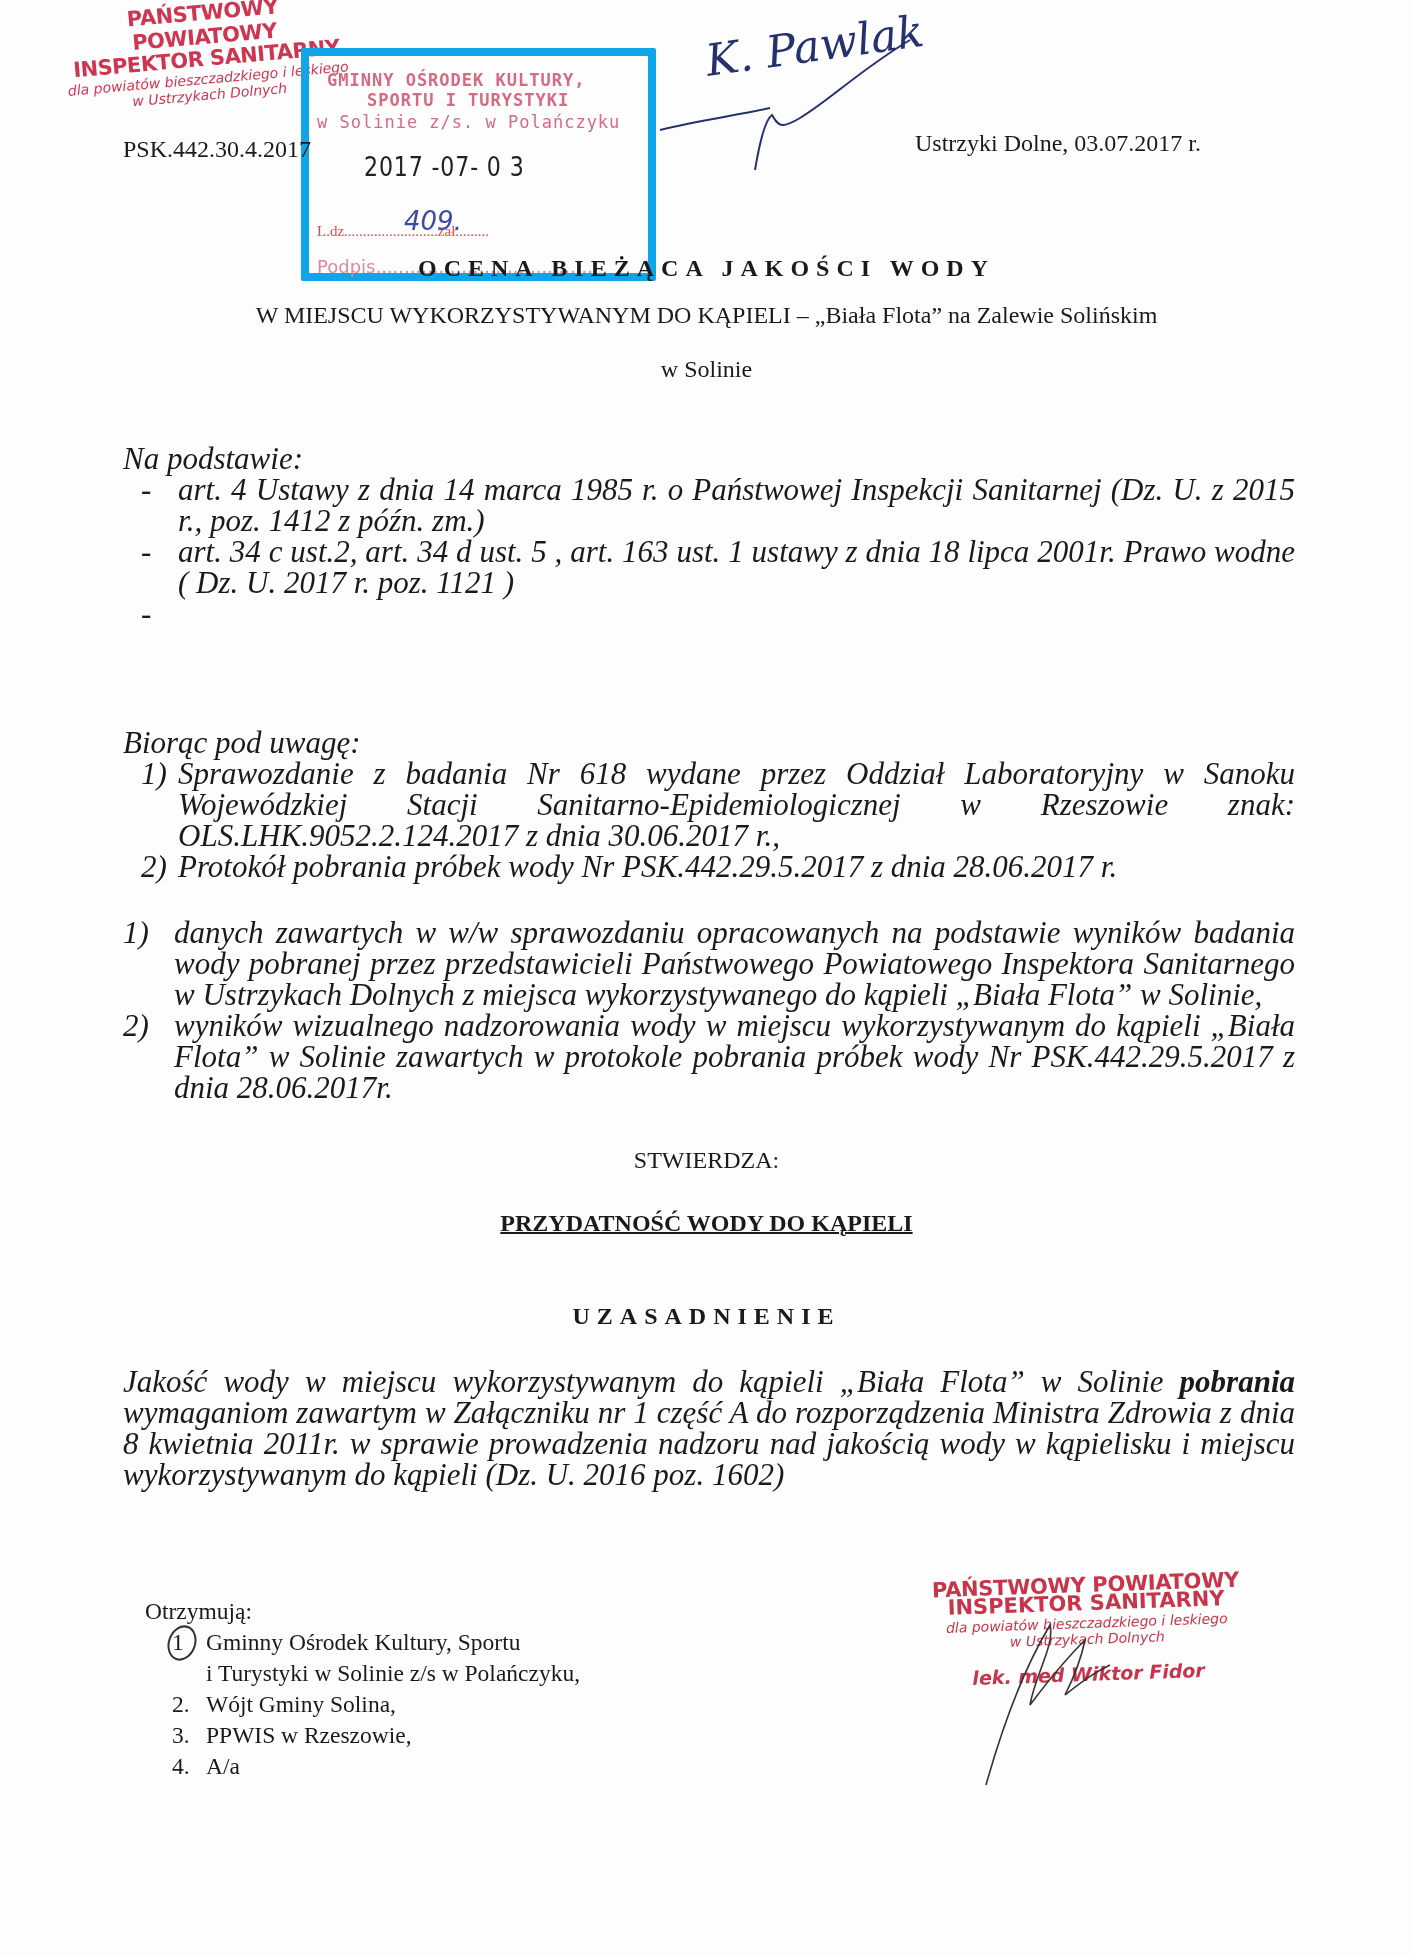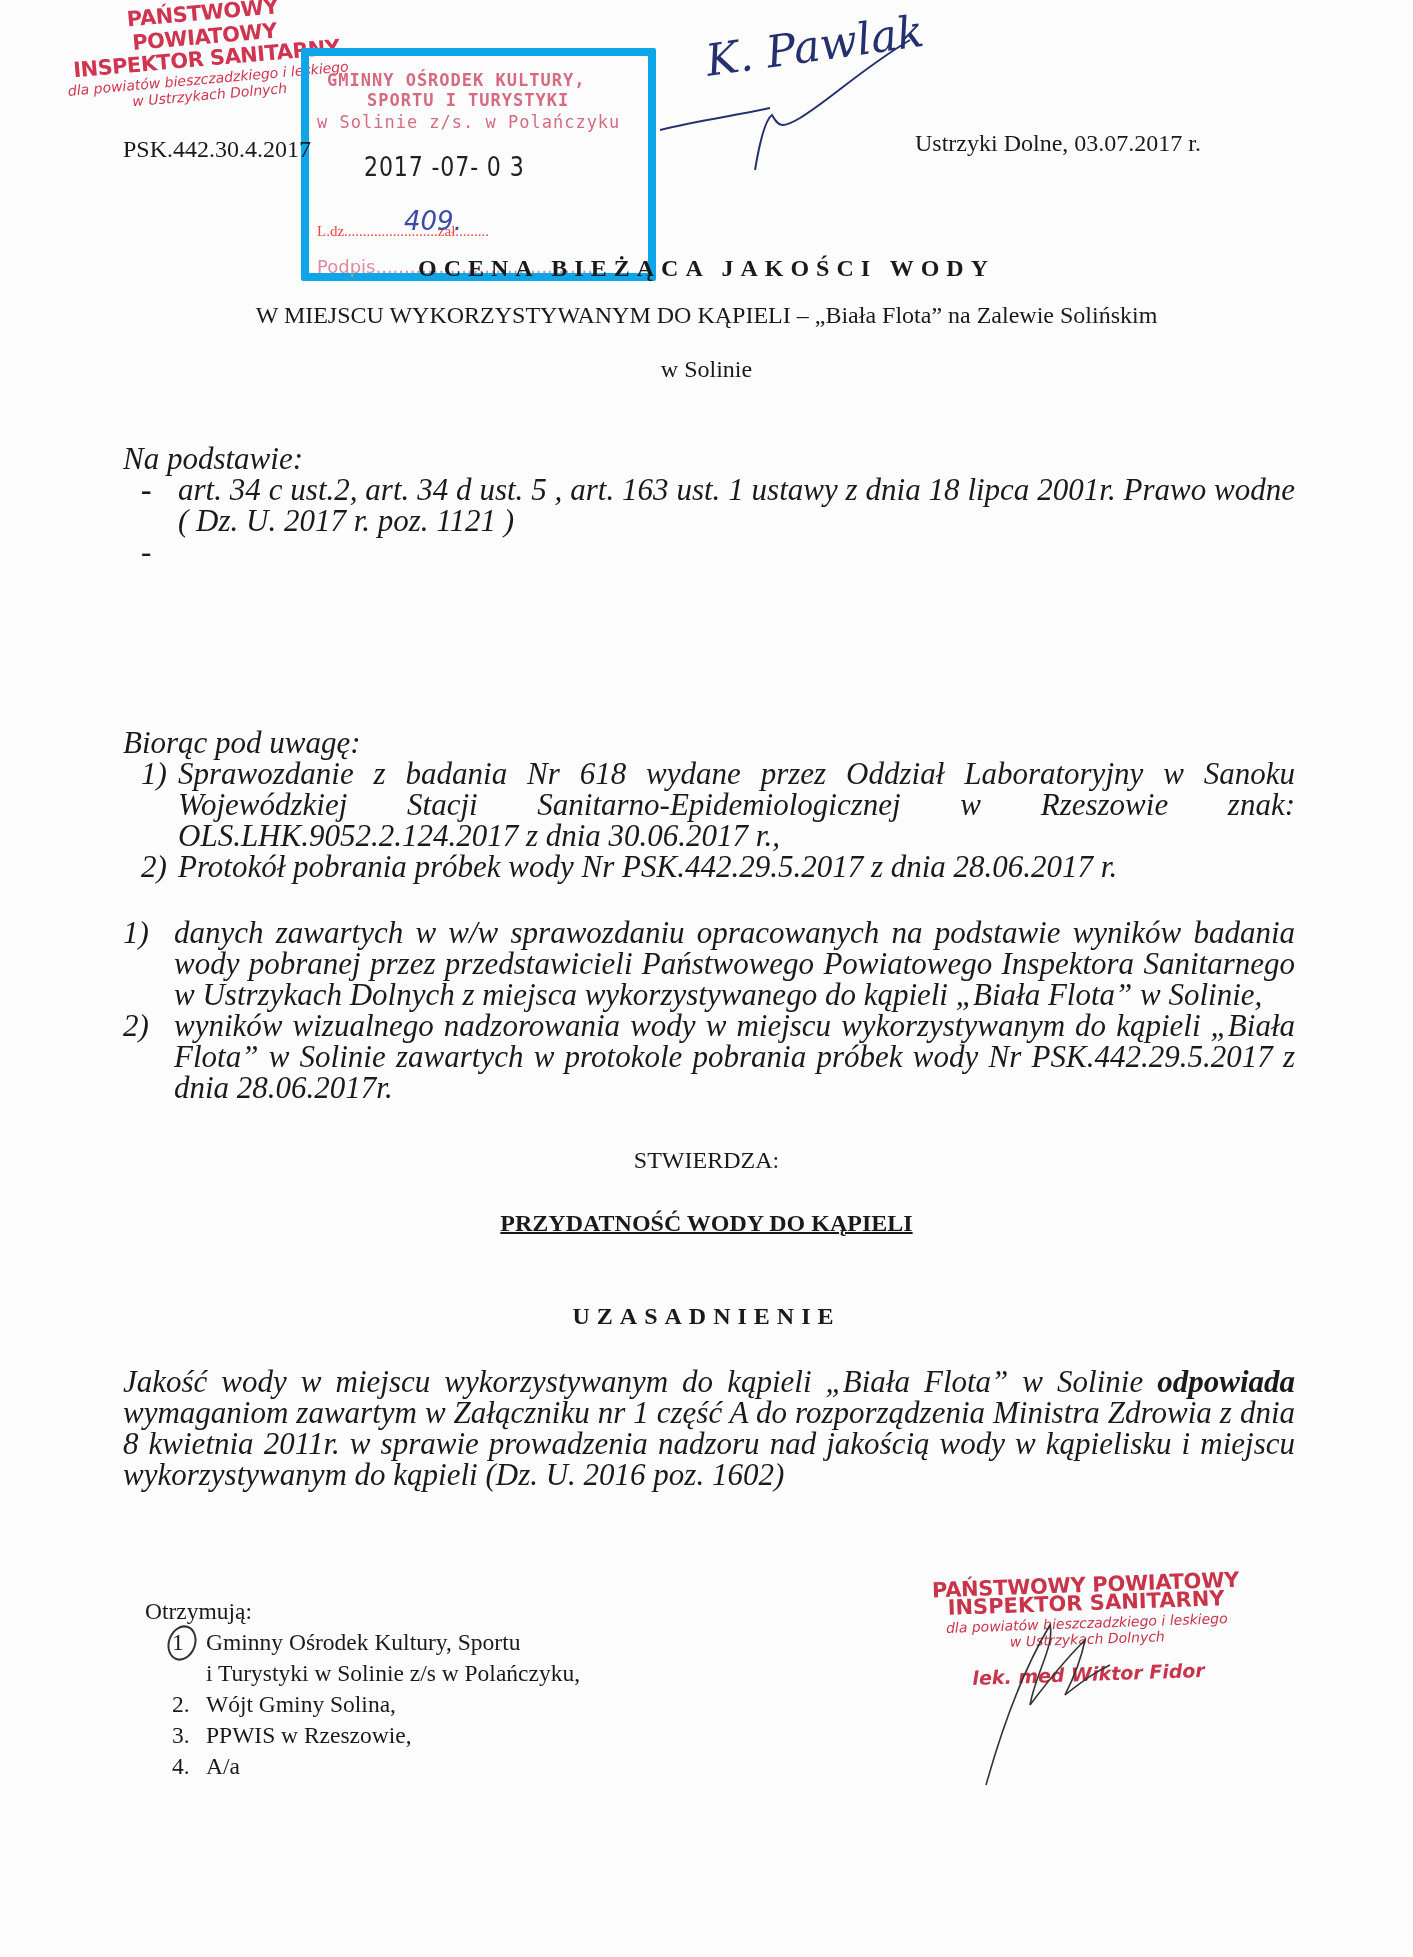--- a/index.html
+++ b/index.html
@@ -83,21 +83,21 @@
 <div class="abs docnum">PSK.442.30.4.2017</div>
 <div class="abs place-date">Ustrzyki Dolne, 03.07.2017 r.</div>
 
 <div class="abs title1">OCENA BIEŻĄCA JAKOŚCI WODY</div>
 <div class="abs title2">W MIEJSCU WYKORZYSTYWANYM DO KĄPIELI – „Biała Flota” na Zalewie Solińskim</div>
 <div class="abs title3">w Solinie</div>
 
 <div class="abs section" style="top:443px">
   <div>Na podstawie:</div>
   <ul class="ul">
-    <li class="li"><span class="mark">-</span></li>
+    <li class="li"><span class="mark">-</span><span>art. 4 Ustawy z dnia 14 marca 1985 r. o Państwowej Inspekcji Sanitarnej (Dz. U. z 2015 r., poz. 1412 z późn. zm.)</span></li>
     <li class="li"><span class="mark">-</span><span>art. 34 c ust.2, art. 34 d ust. 5 , art. 163 ust. 1 ustawy z dnia 18 lipca 2001r. Prawo wodne ( Dz. U. 2017 r. poz. 1121 )</span></li>
     <li class="li" style="text-align:left"><span class="mark">-</span></li>
   </ul>
 </div>
 
 <div class="abs section" style="top:727px">
   <div>Biorąc pod uwagę:</div>
   <ul class="ul">
     <li class="li"><span class="mark">1)</span><span>Sprawozdanie z badania Nr 618 wydane przez Oddział Laboratoryjny w Sanoku Wojewódzkiej Stacji Sanitarno-Epidemiologicznej w Rzeszowie znak: OLS.LHK.9052.2.124.2017 z dnia 30.06.2017 r.,</span></li>
     <li class="li"><span class="mark">2)</span><span>Protokół pobrania próbek wody Nr PSK.442.29.5.2017 z dnia 28.06.2017 r.</span></li>
@@ -109,21 +109,21 @@
     <li class="li" style="padding-left:51px"><span class="mark" style="left:0">1)</span><span>danych zawartych w w/w sprawozdaniu opracowanych na podstawie wyników badania wody pobranej przez przedstawicieli Państwowego Powiatowego Inspektora Sanitarnego w Ustrzykach Dolnych z miejsca wykorzystywanego do kąpieli „Biała Flota” w Solinie,</span></li>
     <li class="li" style="padding-left:51px"><span class="mark" style="left:0">2)</span><span>wyników wizualnego nadzorowania wody w miejscu wykorzystywanym do kąpieli „Biała Flota” w Solinie zawartych w protokole pobrania próbek wody Nr PSK.442.29.5.2017 z dnia 28.06.2017r.</span></li>
   </ul>
 </div>
 
 <div class="abs center stwierdza">STWIERDZA:</div>
 <div class="abs center verdict"><span>PRZYDATNOŚĆ WODY DO KĄPIELI</span></div>
 
 <div class="abs center uzasad">UZASADNIENIE</div>
 <div class="abs section just" style="top:1366px; left:123px; width:1172px">
-  <span>Jakość wody w miejscu wykorzystywanym do kąpieli „Biała Flota” w Solinie </span><b>odpowiada</b><span> wymaganiom zawartym w Załączniku nr 1 część A do rozporządzenia Ministra Zdrowia z dnia 8 kwietnia 2011r. w sprawie prowadzenia nadzoru nad jakością wody w kąpielisku i miejscu wykorzystywanym do kąpieli (Dz. U. 2016 poz. 1602)</span>
+  <span>Jakość wody w miejscu wykorzystywanym do kąpieli „Biała Flota” w Solinie </span><b>pobrania</b><span> wymaganiom zawartym w Załączniku nr 1 część A do rozporządzenia Ministra Zdrowia z dnia 8 kwietnia 2011r. w sprawie prowadzenia nadzoru nad jakością wody w kąpielisku i miejscu wykorzystywanym do kąpieli (Dz. U. 2016 poz. 1602)</span>
 </div>
 
 <div class="abs recipients">
   <div style="margin-left:-5px">Otrzymują:</div>
   <div class="rli">
     <span class="circle"></span>
     <span class="num">1</span>
     <div>Gminny Ośrodek Kultury, Sportu</div>
     <div>i Turystyki w Solinie z/s w Polańczyku,</div>
   </div>

